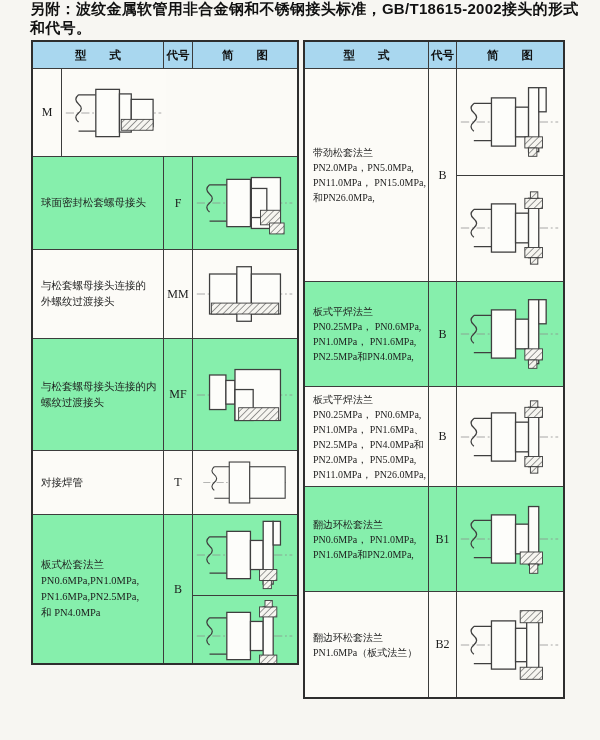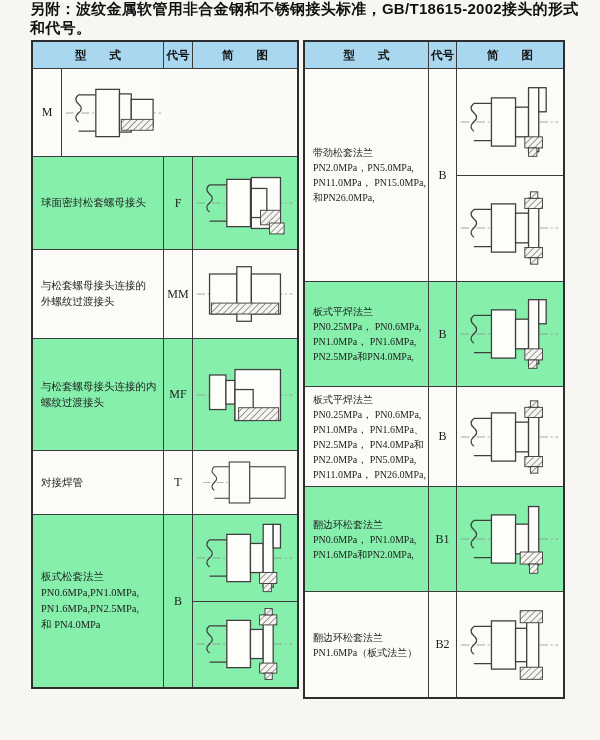--- a/index.html
+++ b/index.html
@@ -151,21 +151,21 @@
       </div>
     <div class="td code c-code">T</div>
     <div class="td diag c-diag">
       <svg class="d" width="100" height="76" viewBox="0 0 110 80">
         <use href="#g-hose"></use>
         <rect class="bx" x="61" y="20" width="45" height="40"></rect>
       </svg>
     </div>
   </div>
 
-  <div class="tr hl" style="height:172px">
+  <div class="tr hl" style="height:148px">
     <div class="td type c-type">
       <div class="line">板式松套法兰</div>
       <div class="line">PN0.6MPa,PN1.0MPa,</div>
       <div class="line">PN1.6MPa,PN2.5MPa,</div>
       <div class="line">和 PN4.0MPa</div>
     </div>
     <div class="td code c-code">B</div>
     <div class="td diag c-diag" style="justify-content:stretch;">
       <div class="dsub">
         <svg class="d" width="100" height="80" viewBox="0 0 110 80">

